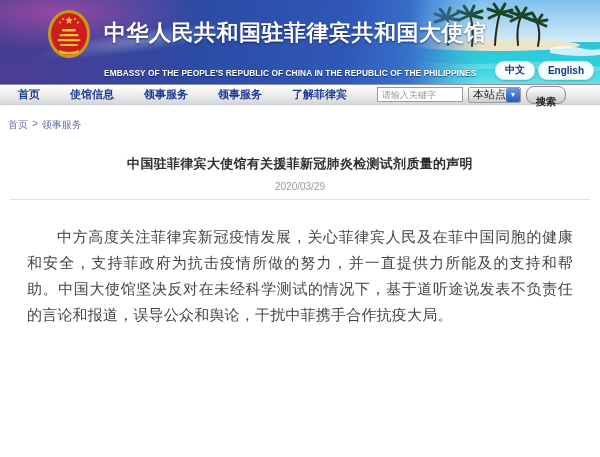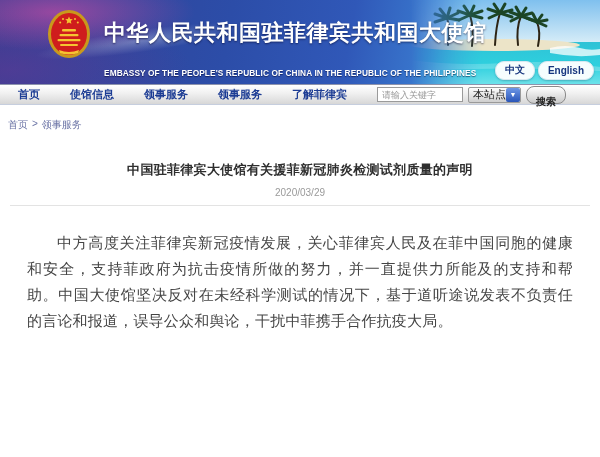--- a/index.html
+++ b/index.html
@@ -48,21 +48,21 @@
   .scope-arrow { margin-left:auto; width:14px; height:14px; border-radius:2px;
     background:linear-gradient(180deg,#6d97e6,#2a55b8); color:#fff; font-size:7px;
     display:flex; align-items:center; justify-content:center; }
   .search-btn { height:17px; padding:8px 9px; border-radius:8px; border:1px solid #8a8a8a;
     background:linear-gradient(180deg,#ffffff,#c9c9c9); font-size:10px; font-weight:bold;
     color:#222; cursor:pointer; white-space:nowrap; }
 
   
   .breadcrumb { padding:13px 0 0 8px; font-size:10px; color:#6b74a6; display:flex; gap:4px; }
   .breadcrumb .link { cursor:pointer; }
-  .article-title { margin-top:29px; text-align:center; font-size:13px; font-weight:bold; color:#2e2e2e;
+  .article-title { margin-top:23px; text-align:center; font-size:13px; font-weight:bold; color:#2e2e2e;
     letter-spacing:.3px; }
   .article-date { margin-top:8px; text-align:center; font-size:10px; color:#9a9a9a; }
   .divider { border:none; border-top:1px solid #e3e3e3; margin:7px 10px 0; }
   .article-body { padding:0 27px; margin-top:24px; }
   .article-body p { font-size:15px; line-height:26px; color:#454545; text-indent:2em;
     text-align:justify; letter-spacing:.2px; }
   .article-body p + p { margin-top:7px; }
 </style>
 </head>
 <body>

